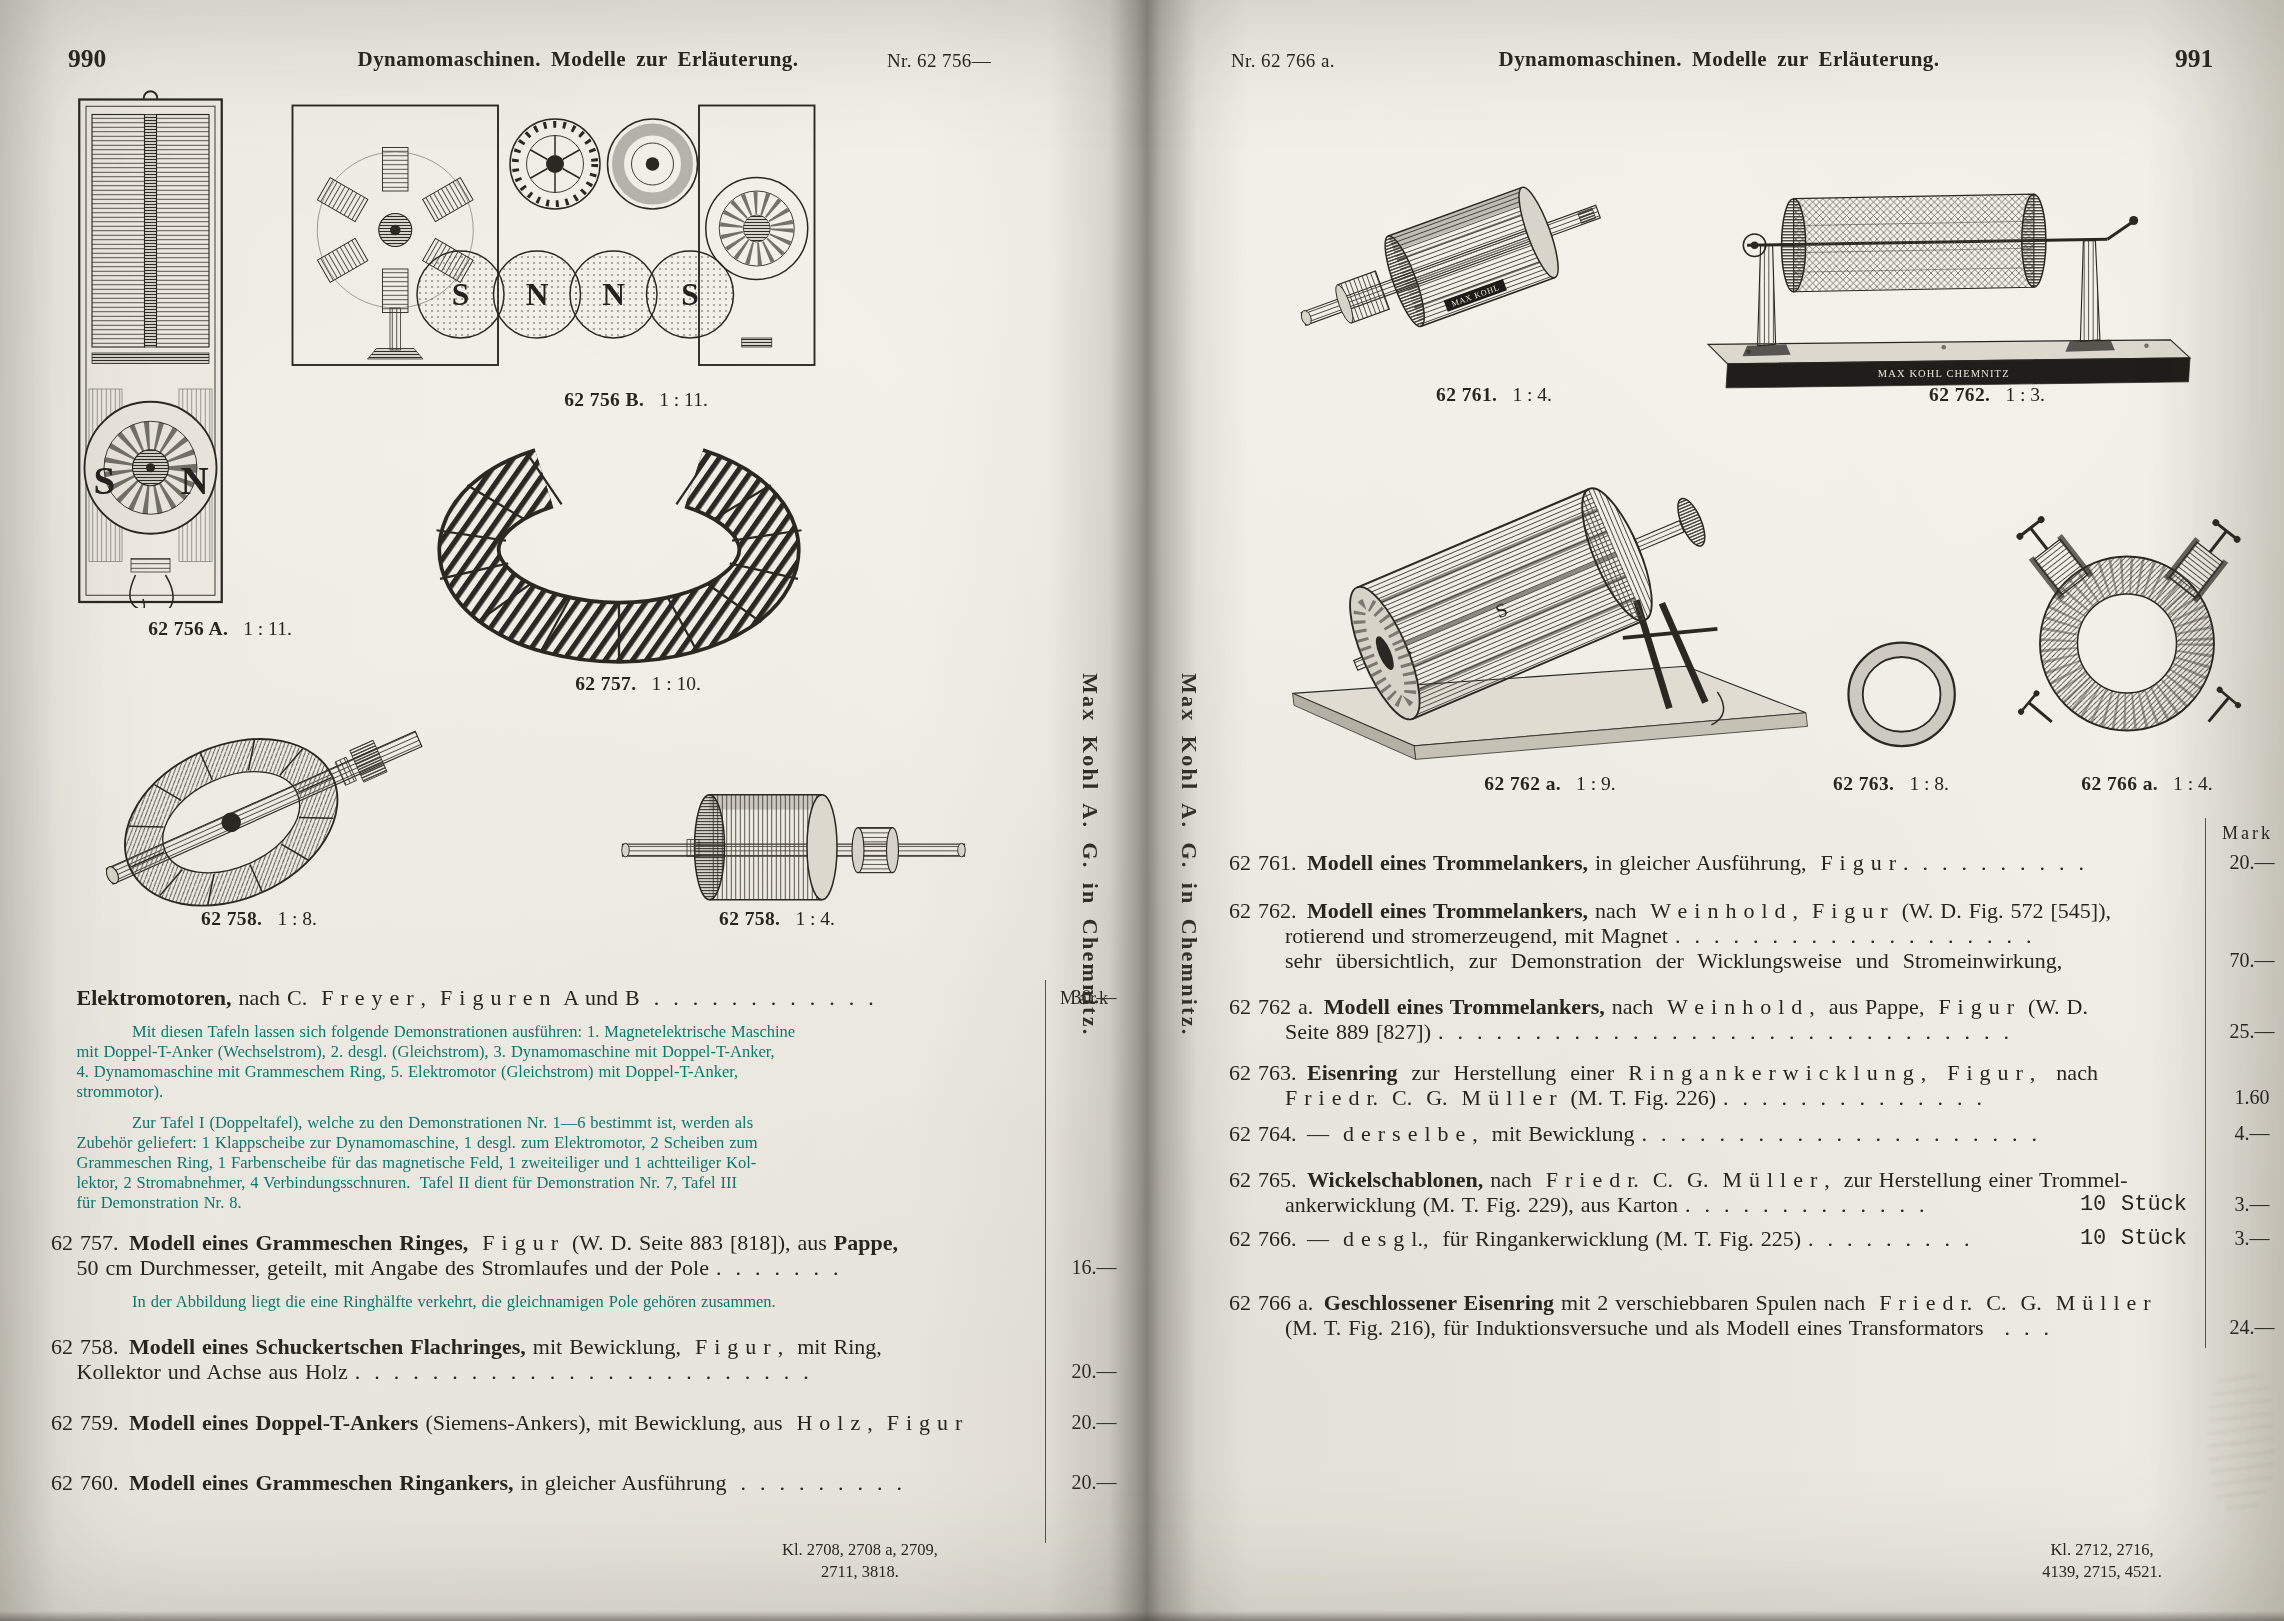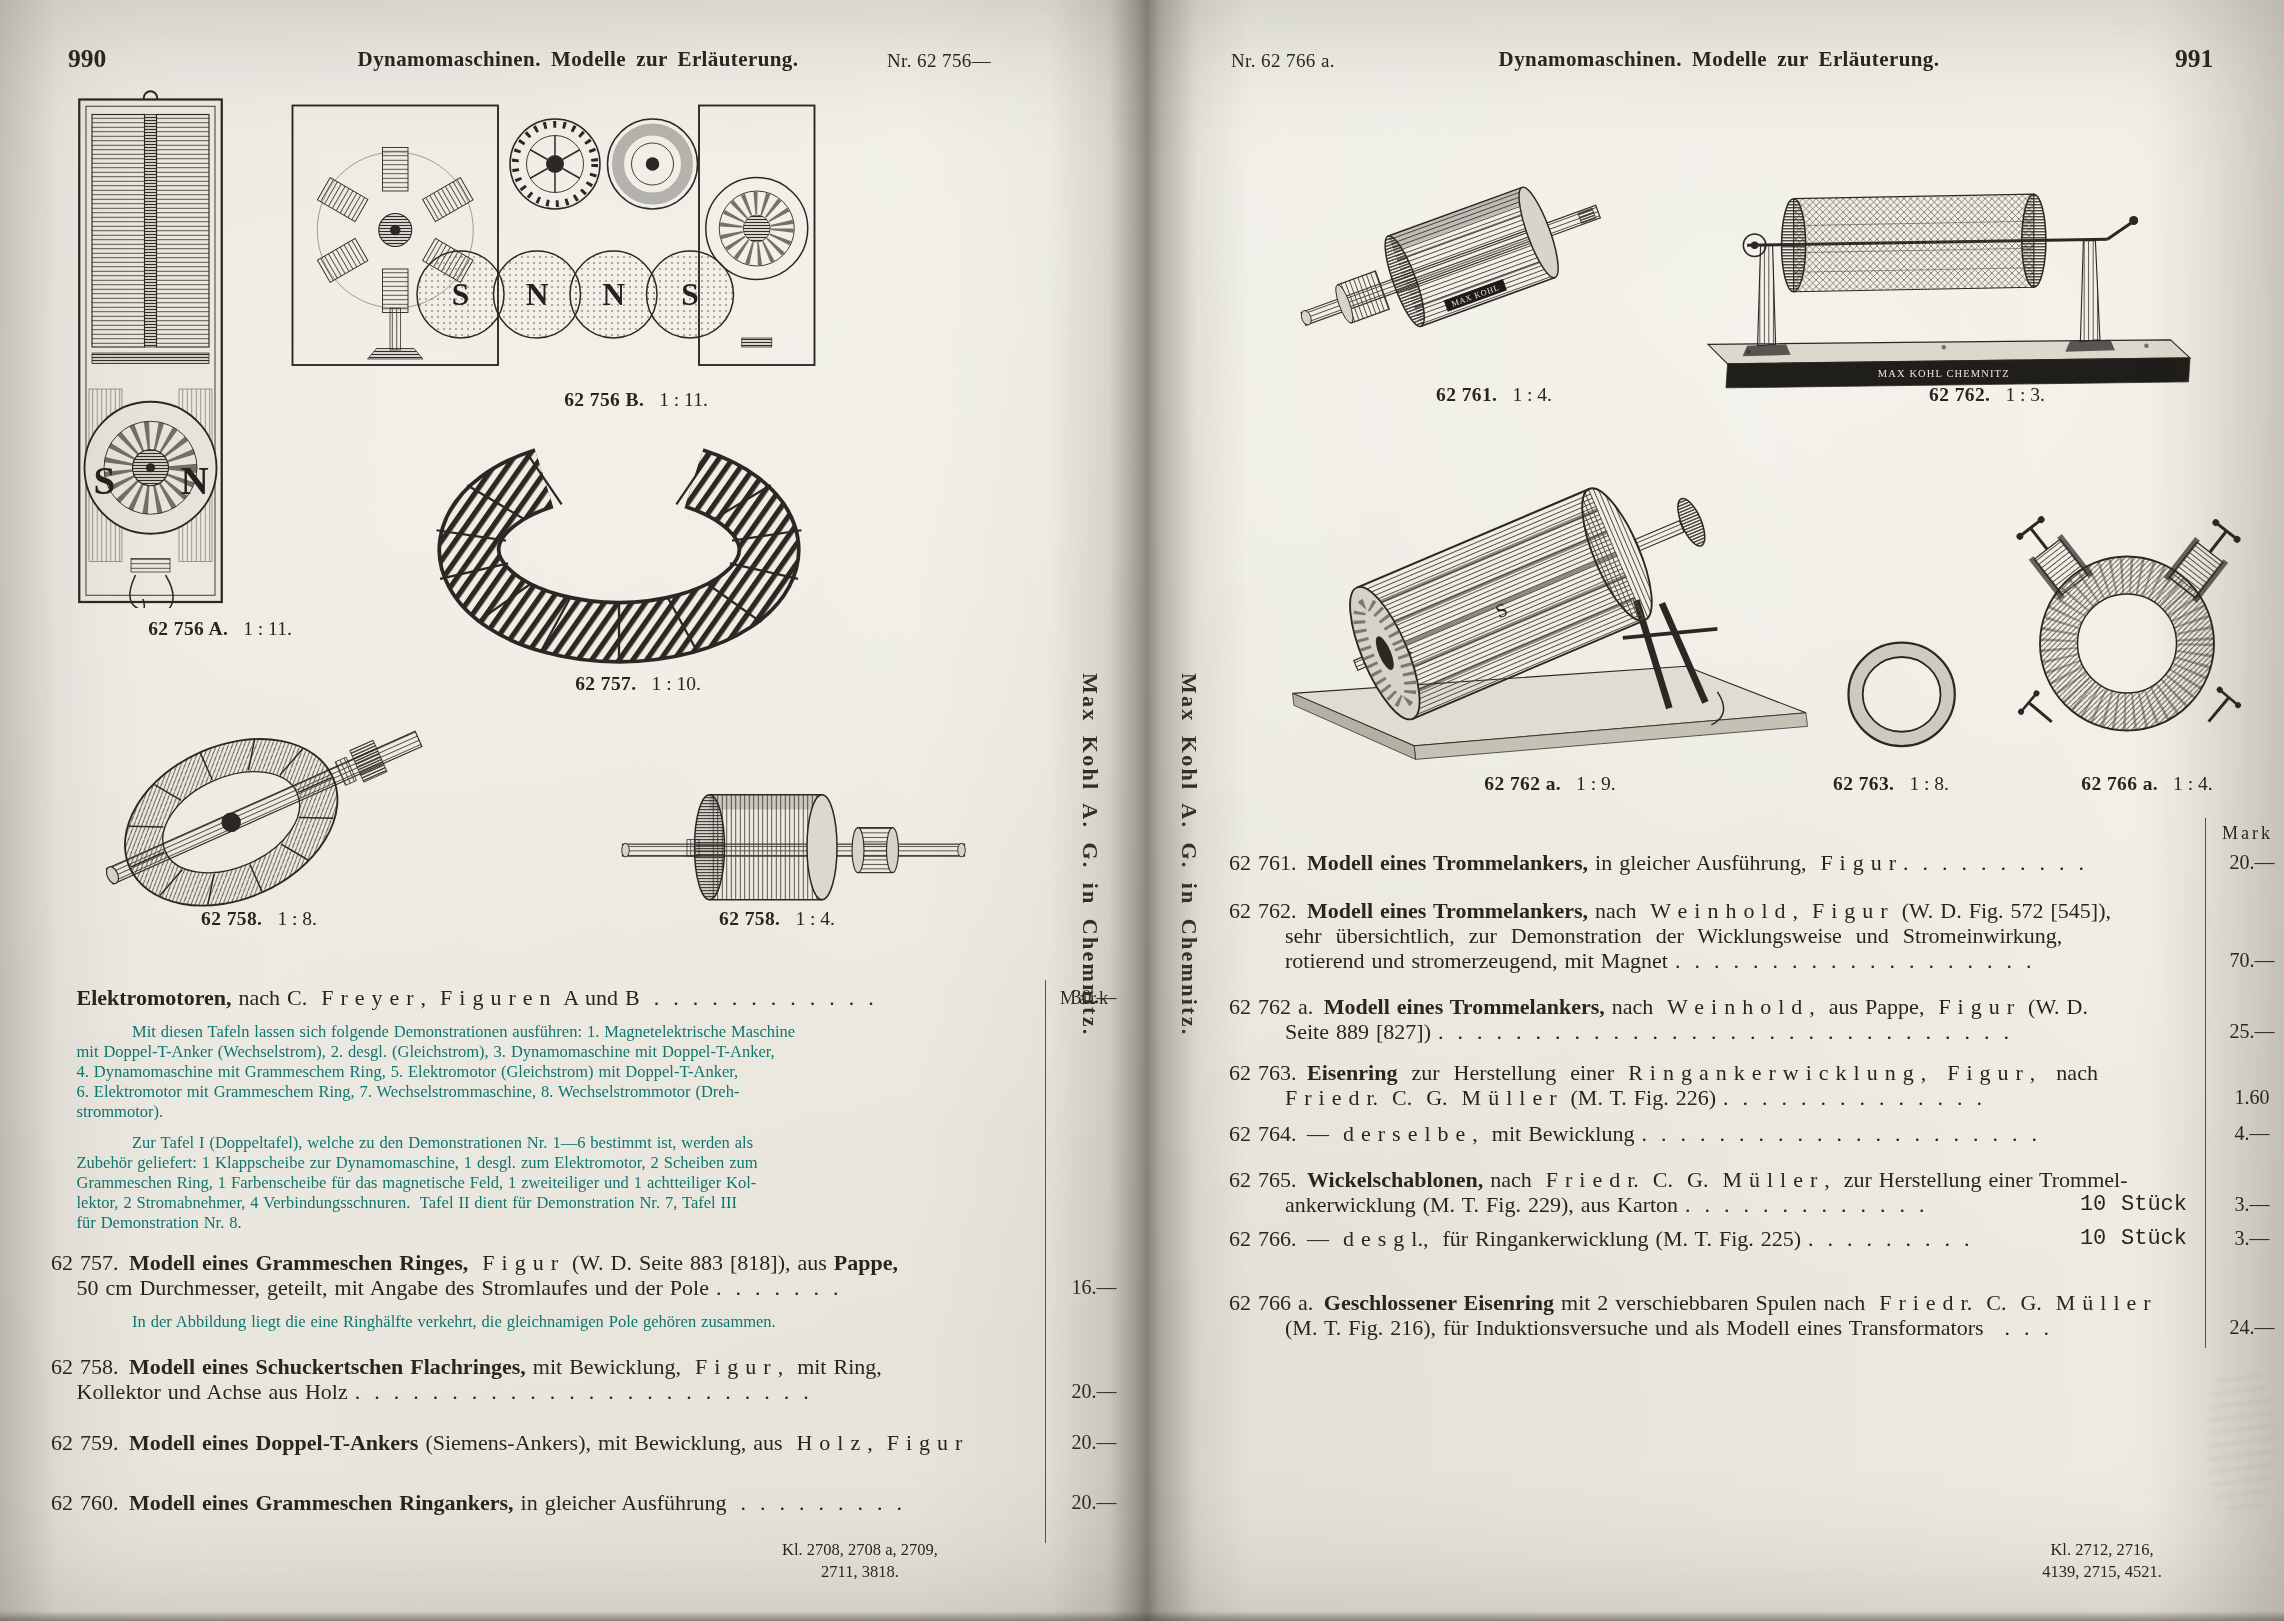--- a/index.html
+++ b/index.html
@@ -270,21 +270,20 @@
 <div id="col-left" class="textcol col-left" data-name="left-entry-list">
     <div class="entry" data-name="entry-62756">
       <div class="emain">
         <div class="eline"><span class="bseg">Elektromotoren,</span><span> nach C.  F r e y e r ,  F i g u r e n  A und B  .  .  .  .  .  .  .  .  .  .  .  .</span></div>
         <span class="price" data-name="price-62756">30.—</span>
       </div>
       <div class="npara" data-name="entry-note">
         <div class="nline nfirst">Mit diesen Tafeln lassen sich folgende Demonstrationen ausführen: 1. Magnetelektrische Maschine</div>
         <div class="nline">mit Doppel-T-Anker (Wechselstrom), 2. desgl. (Gleichstrom), 3. Dynamomaschine mit Doppel-T-Anker,</div>
         <div class="nline">4. Dynamomaschine mit Grammeschem Ring, 5. Elektromotor (Gleichstrom) mit Doppel-T-Anker,</div>
-        <div class="nline">6. Elektromotor mit Grammeschem Ring, 7. Wechselstrommaschine, 8. Wechselstrommotor (Dreh-</div>
         <div class="nline">strommotor).</div>
       </div>
       <div class="npara" data-name="entry-note">
         <div class="nline nfirst">Zur Tafel I (Doppeltafel), welche zu den Demonstrationen Nr. 1—6 bestimmt ist, werden als</div>
         <div class="nline">Zubehör geliefert: 1 Klappscheibe zur Dynamomaschine, 1 desgl. zum Elektromotor, 2 Scheiben zum</div>
         <div class="nline">Grammeschen Ring, 1 Farbenscheibe für das magnetische Feld, 1 zweiteiliger und 1 achtteiliger Kol-</div>
         <div class="nline">lektor, 2 Stromabnehmer, 4 Verbindungsschnuren.  Tafel II dient für Demonstration Nr. 7, Tafel III</div>
         <div class="nline">für Demonstration Nr. 8.</div>
       </div>
     </div>
@@ -451,22 +450,22 @@
 <div id="col-right" class="textcol col-right" data-name="right-entry-list">
     <div class="entry" data-name="entry-62761">
       <div class="emain">
         <div class="eline first"><span class="enum" data-name="entry-number">62 761.</span><span class="bseg">Modell eines Trommelankers,</span><span> in gleicher Ausführung,  F i g u r .  .  .  .  .  .  .  .  .  .</span></div>
         <span class="price" data-name="price-62761">20.—</span>
       </div>
     </div>
     <div class="entry" data-name="entry-62762">
       <div class="emain">
         <div class="eline first"><span class="enum" data-name="entry-number">62 762.</span><span class="bseg">Modell eines Trommelankers,</span><span> nach  W e i n h o l d ,  F i g u r  (W. D. Fig. 572 [545]),</span></div>
+        <div class="eline"><span>rotierend und stromerzeugend, mit Magnet .  .  .  .  .  .  .  .  .  .  .  .  .  .  .  .  .  .  .</span></div>
         <div class="eline"><span>sehr  übersichtlich,  zur  Demonstration  der  Wicklungsweise  und  Stromeinwirkung,</span></div>
-        <div class="eline"><span>rotierend und stromerzeugend, mit Magnet .  .  .  .  .  .  .  .  .  .  .  .  .  .  .  .  .  .  .</span></div>
         <span class="price" data-name="price-62762">70.—</span>
       </div>
     </div>
     <div class="entry" data-name="entry-62762a">
       <div class="emain">
         <div class="eline first"><span class="enum" data-name="entry-number">62 762 a.</span><span class="bseg">Modell eines Trommelankers,</span><span> nach  W e i n h o l d ,  aus Pappe,  F i g u r  (W. D.</span></div>
         <div class="eline"><span>Seite 889 [827]) .  .  .  .  .  .  .  .  .  .  .  .  .  .  .  .  .  .  .  .  .  .  .  .  .  .  .  .  .  .</span></div>
         <span class="price" data-name="price-62762a">25.—</span>
       </div>
     </div>

